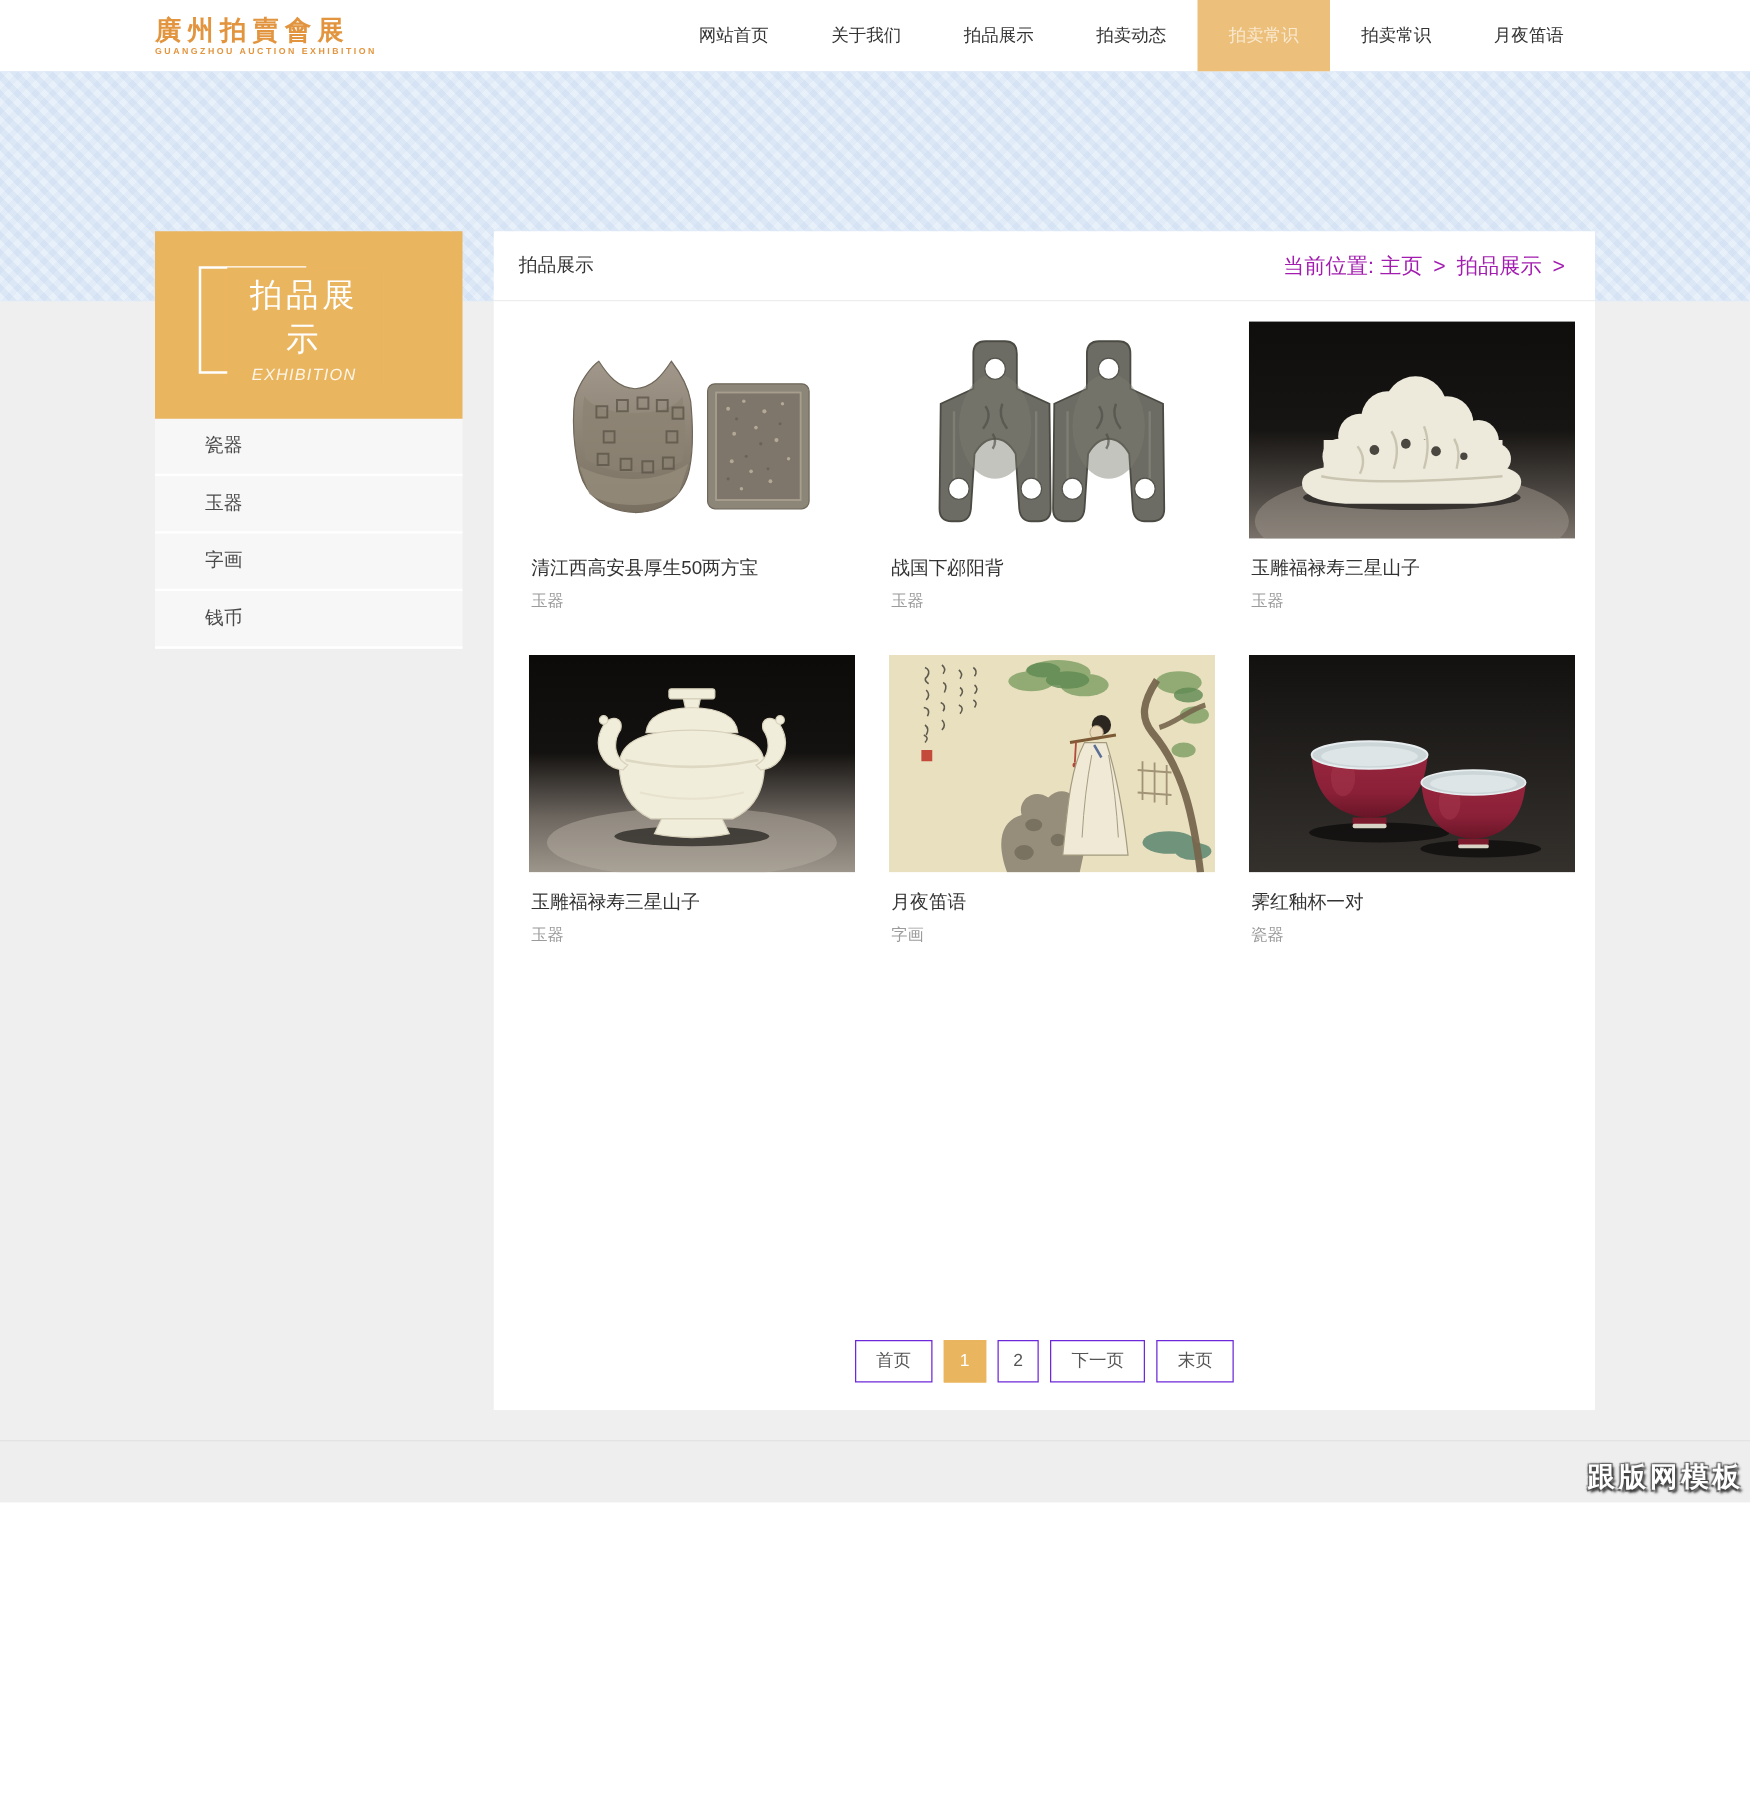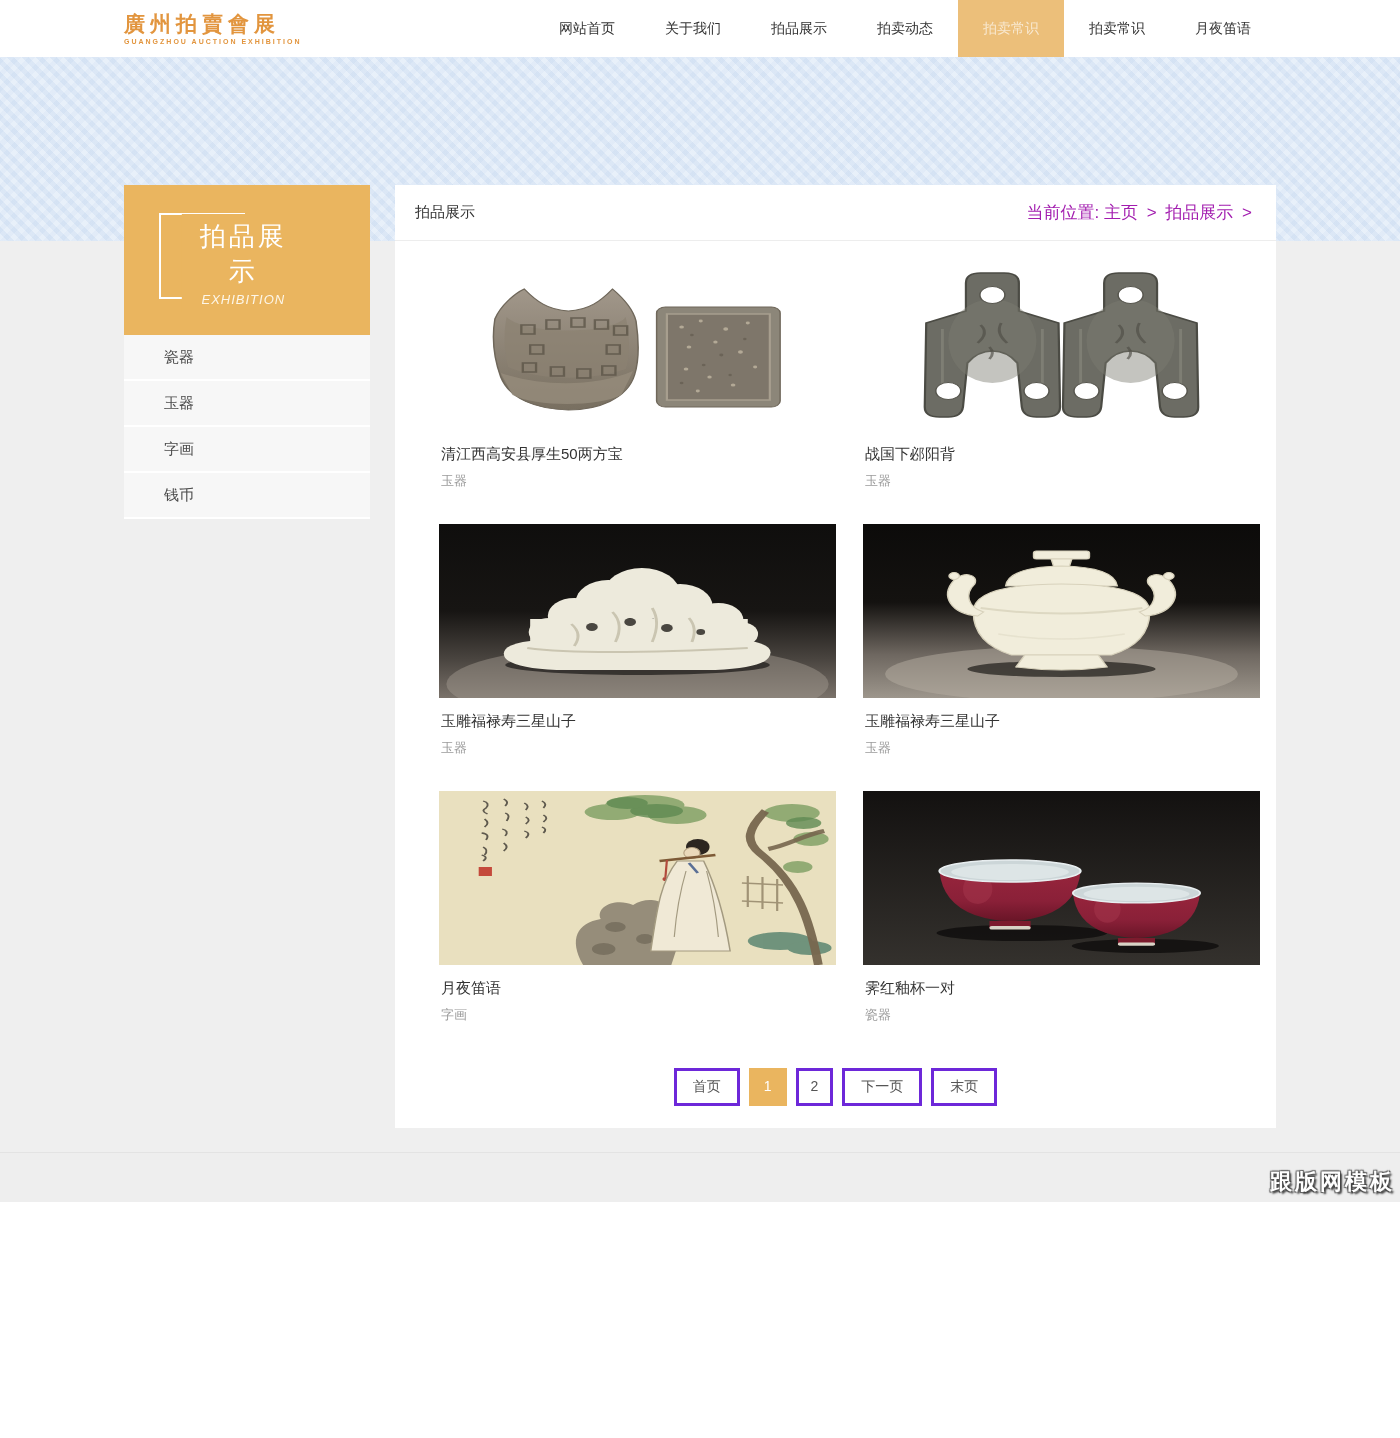--- a/index.html
+++ b/index.html
@@ -43,30 +43,30 @@
   
   .main { flex: 1; background: #fff; height: 943px; display: flex; flex-direction: column; }
   .crumb-bar { height: 56px; flex: 0 0 56px; border-bottom: 1px solid #ededed; display: flex;
                align-items: center; justify-content: space-between; padding: 0 20px; }
   .crumb-title { font-size: 15px; color: #333; }
   .crumb-path { font-size: 17px; color: #a21caf; }
   .crumb-path .lnk { cursor: pointer; }
   .crumb-path .sep { margin: 0 4px; }
 
   
-  .products { display: grid; grid-template-columns: repeat(2, 1fr); gap: 34px 27px;
-              padding: 16px 16px 0 28px; margin-left: 16px; }
+  .products { display: grid; grid-template-columns: repeat(3, 1fr); gap: 34px 27px;
+              padding: 16px 16px 0 28px; }
   .p-img { height: 174px; overflow: hidden; cursor: pointer; background: #fff; }
   .p-img svg { display: block; width: 100%; height: 100%; }
   .p-title { font-size: 15px; color: #333; margin: 14px 2px 0; cursor: pointer; }
   .p-cat { font-size: 13px; color: #9b9b9b; margin: 8px 2px 0; }
 
   
   .pagination { margin-top: auto; margin-bottom: 22px; display: flex; gap: 9px; justify-content: center; }
-  .pg-btn { border: 3px solid #6d28d9; background: #fff; color: #555; font-size: 14px;
+  .pg-btn { border: 1px solid #6d28d9; background: #fff; color: #555; font-size: 14px;
             padding: 7px 16px; cursor: pointer; min-width: 32px; text-align: left; }
   .pg-btn.num { padding: 7px 12px; }
   .pg-btn.active { background: #eab55f; border-color: #eab55f; color: #fff; }
 
   
   .footer { margin-top: 24px; height: 286px; background: #eeeeee; border-top: 1px solid #e3e3e3; position: relative; }
 
   
   .float-widget { position: absolute; top: 1202px; right: 8px; width: 44px; text-align: center; cursor: pointer; }
   .fw-circle { width: 28px; height: 28px; border-radius: 50%; background: #fff; border: 2px solid #222;

